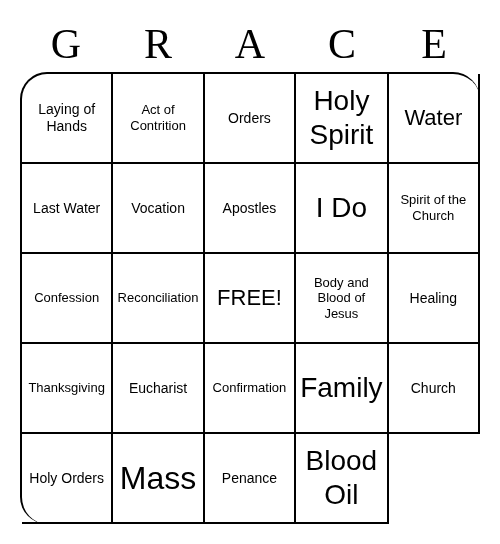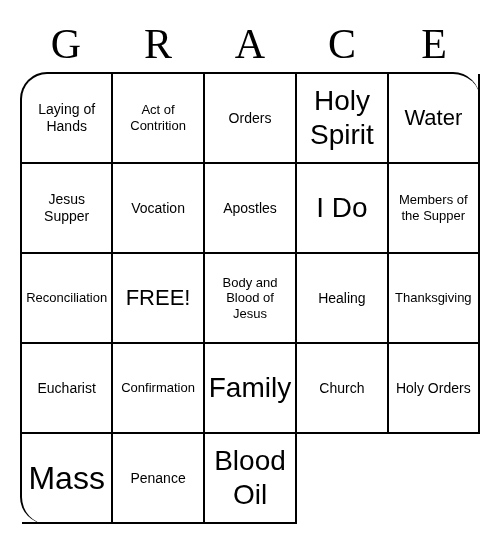--- a/index.html
+++ b/index.html
@@ -75,33 +75,36 @@
       <div class="bingo-cell">
         <span class="size-medium">Orders</span>
       </div>
       <div class="bingo-cell">
         <span class="size-xlarge">Holy Spirit</span>
       </div>
       <div class="bingo-cell">
         <span class="size-large">Water</span>
       </div>
       <div class="bingo-cell">
-        <span class="size-medium">Jesus Supper</span>
+        <span class="size-medium">Last Water</span>
       </div>
       <div class="bingo-cell">
         <span class="size-medium">Vocation</span>
       </div>
       <div class="bingo-cell">
         <span class="size-medium">Apostles</span>
       </div>
       <div class="bingo-cell">
         <span class="size-xlarge">I Do</span>
       </div>
       <div class="bingo-cell">
-        <span class="size-small">Members of the Supper</span>
+        <span class="size-small">Spirit of the Church</span>
+      </div>
+      <div class="bingo-cell">
+        <span class="size-small">Confession</span>
       </div>
       <div class="bingo-cell">
         <span class="size-small">Reconciliation</span>
       </div>
       <div class="bingo-cell">
         <span class="size-large">FREE!</span>
       </div>
       <div class="bingo-cell">
         <span class="size-small">Body and Blood of Jesus</span>
       </div>

